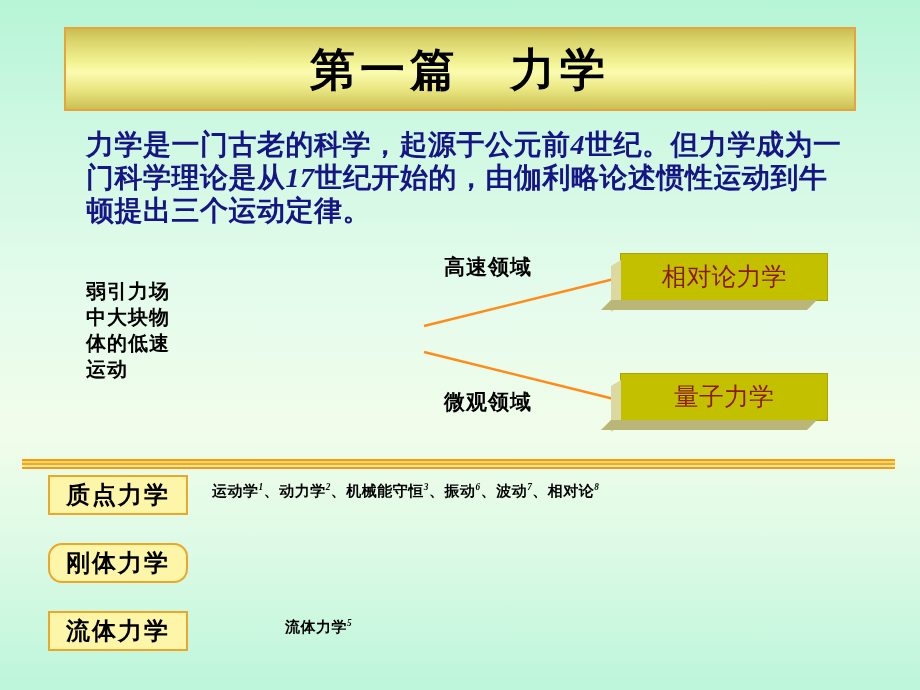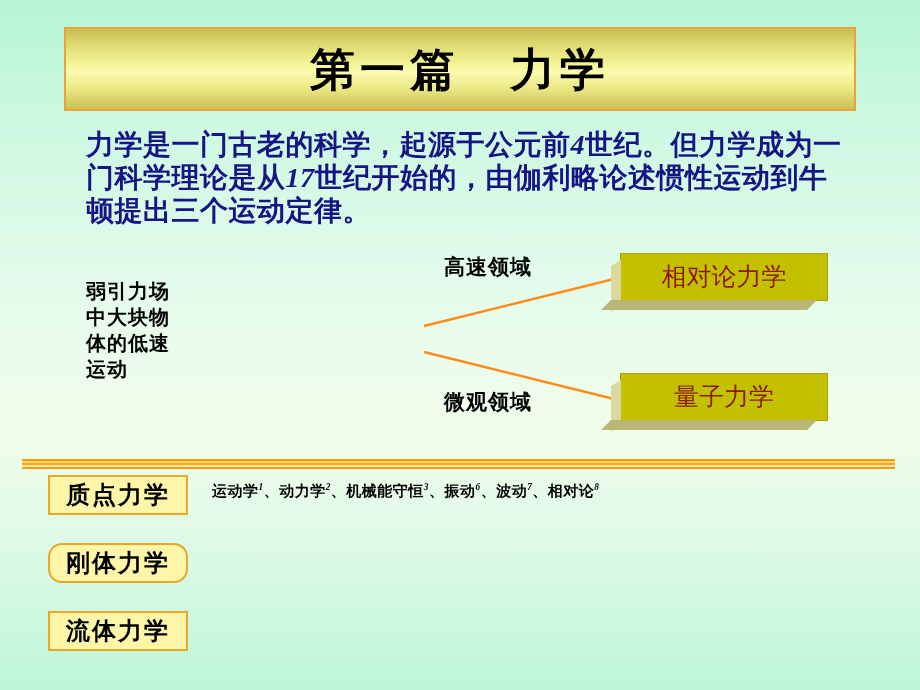--- a/index.html
+++ b/index.html
@@ -286,16 +286,17 @@
   <div id="bottom-list">
     <div class="list-row" id="row-1">
       <div class="cat-chip">质点力学</div>
       <div class="row-content"><span>运动学<sup>1</sup></span><span>、</span><span>动力学<sup>2</sup></span><span>、</span><span>机械能守恒<sup>3</sup></span><span>、</span><span>振动<sup>6</sup></span><span>、</span><span>波动<sup>7</sup></span><span>、</span><span>相对论<sup>8</sup></span></div>
     </div>
     <div class="list-row" id="row-2">
       <div class="cat-chip">刚体力学</div>
     </div>
     <div class="list-row" id="row-3">
       <div class="cat-chip">流体力学</div>
+      <div class="row-content"><span>流体力学<sup>5</sup></span></div>
     </div>
   </div>
 
 </div>
 
 </body></html>

